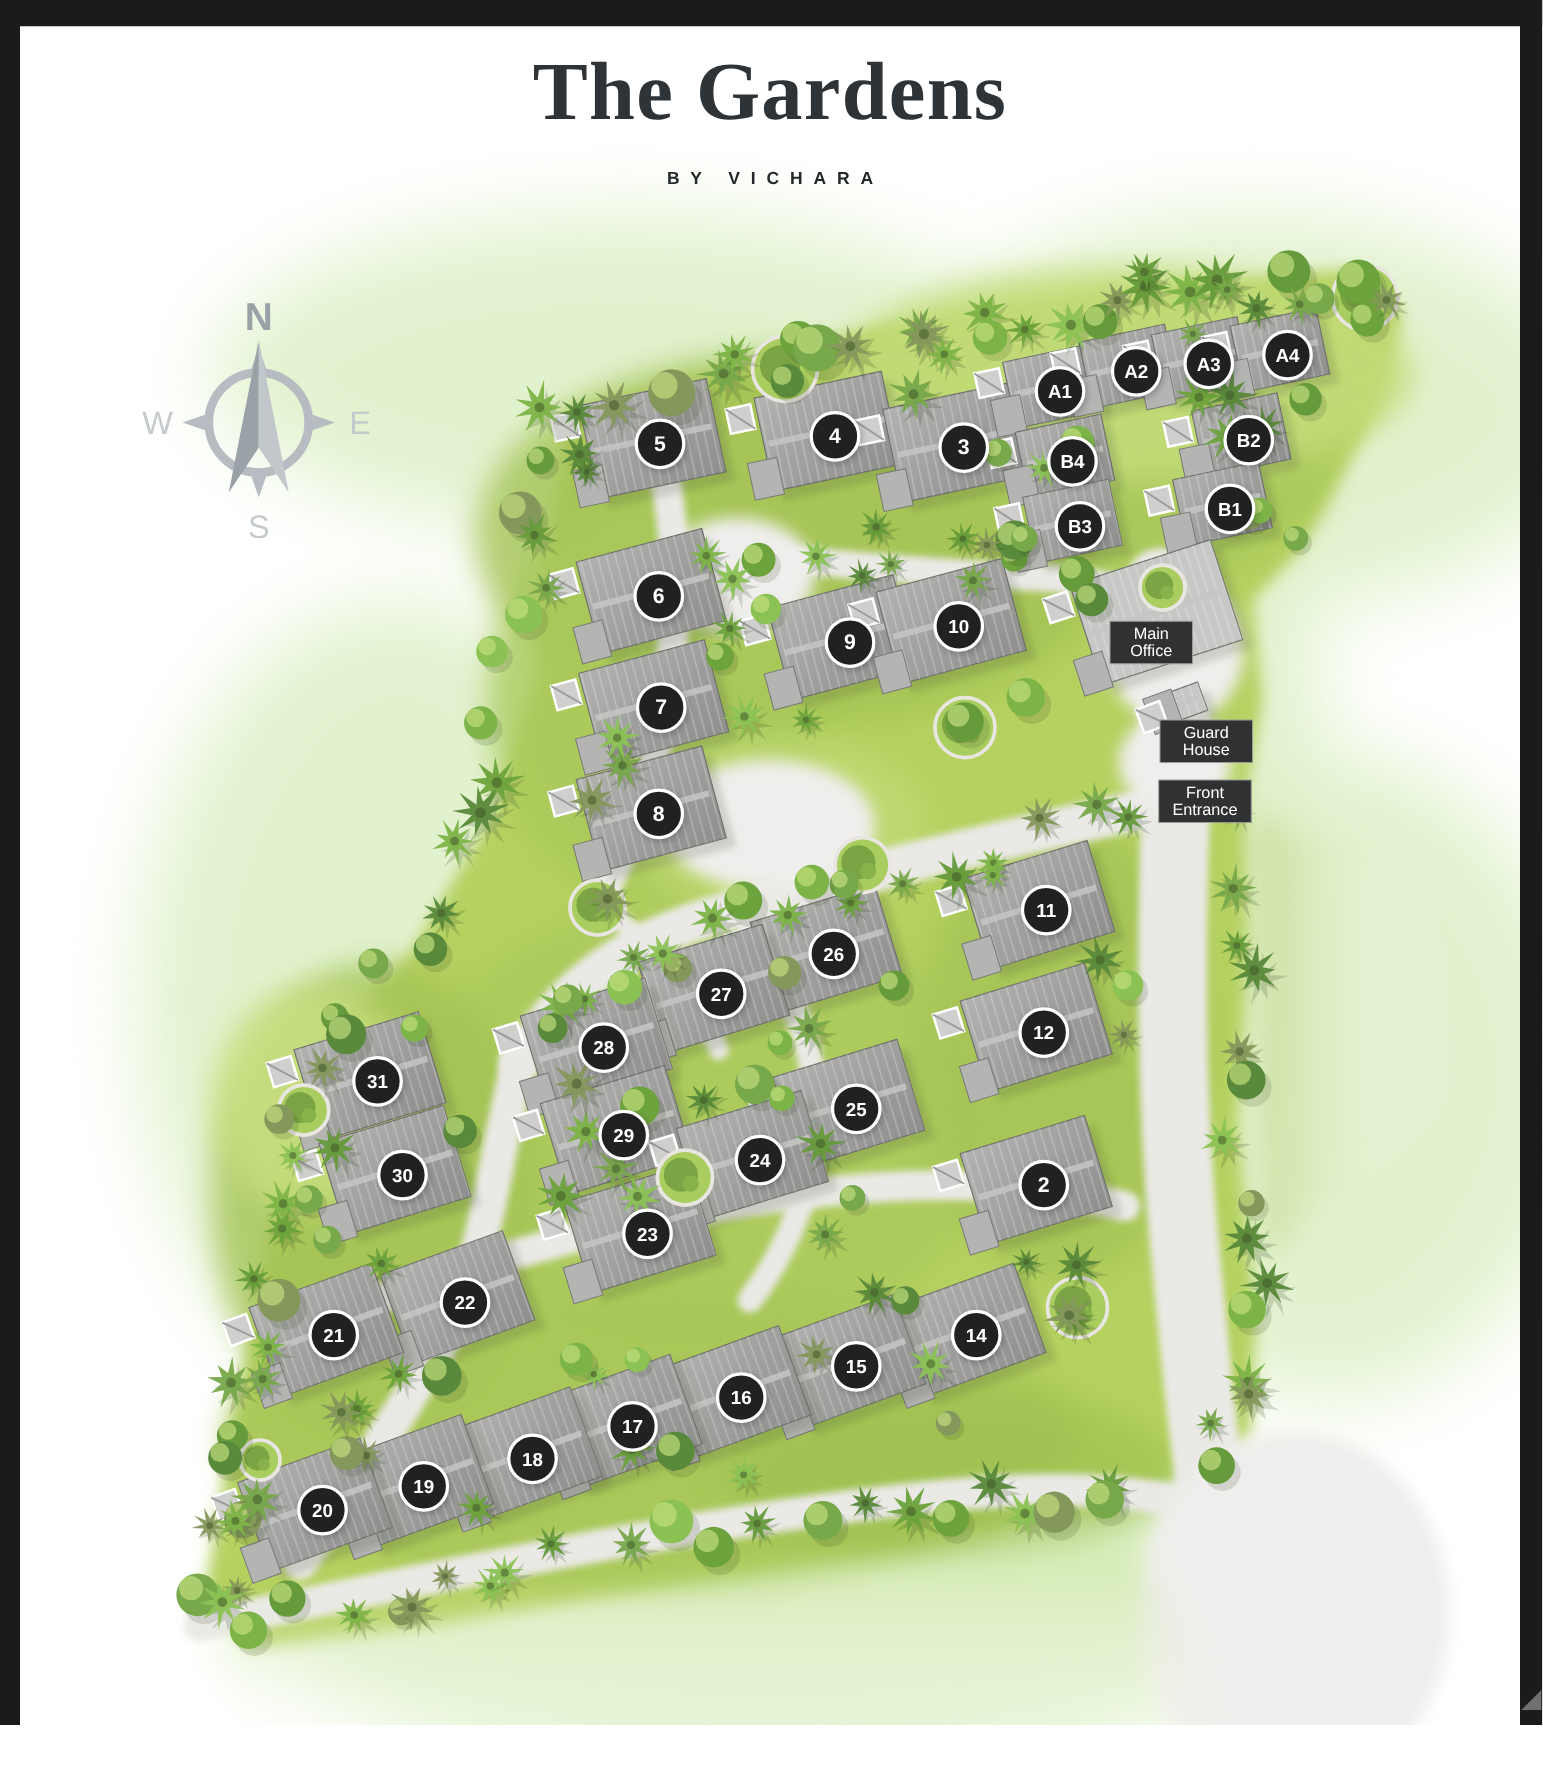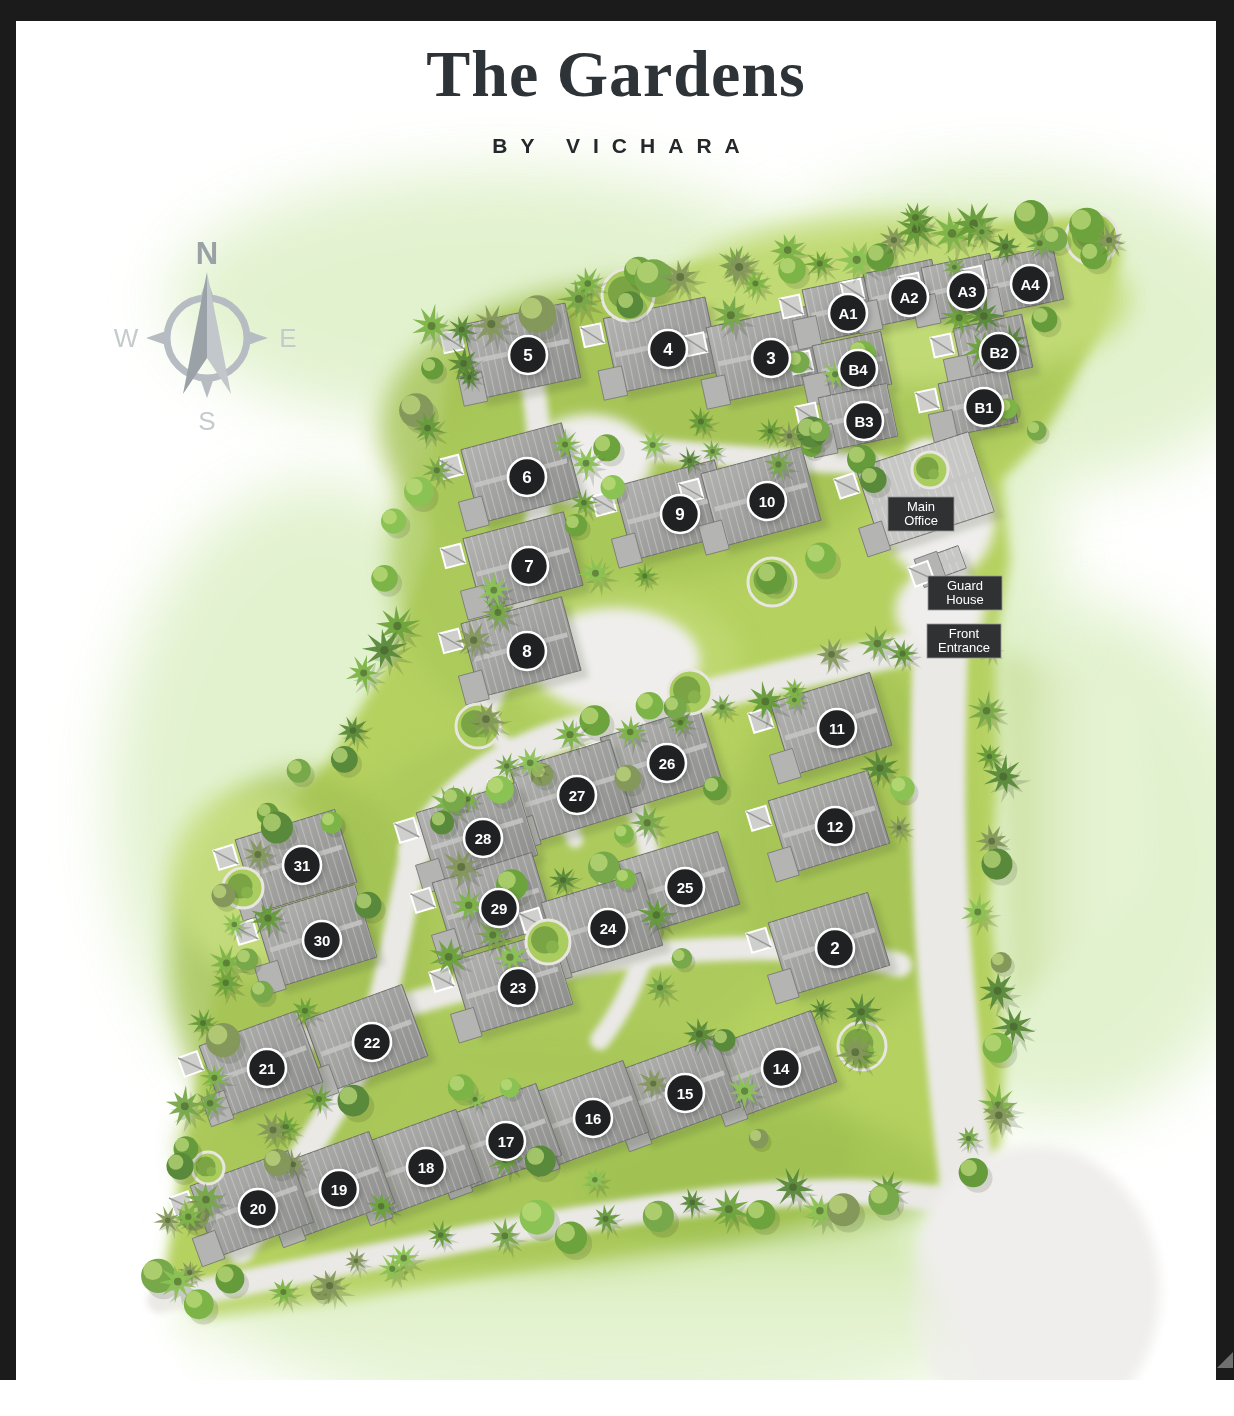--- a/index.html
+++ b/index.html
@@ -5,21 +5,21 @@
   html,body{margin:0;padding:0;background:#ffffff;}
   .stage{position:relative;width:1234px;height:1380px;overflow:hidden;background:#ffffff;
          font-family:"Liberation Sans","DejaVu Sans",sans-serif;}
   .frame{position:absolute;background:#1b1b1b;z-index:40;}
   .frame.top{left:0;top:0;width:1234px;height:21px;}
   .frame.left{left:0;top:0;width:16px;height:1416px;}
   .frame.right{right:0;top:0;width:18px;height:1416px;}
   .titlewrap{position:absolute;left:16px;top:36px;width:1200px;text-align:center;z-index:30;}
   .title{font-family:"Liberation Serif","DejaVu Serif",serif;font-weight:700;
          font-size:66px;color:#2e3337;letter-spacing:1px;}
-  .subtitle{margin-top:22px;font-size:21px;font-weight:700;color:#24282b;
+  .subtitle{margin-top:22px;font-size:14px;font-weight:700;color:#24282b;
             letter-spacing:.62em;text-indent:.62em;}
   #site-map{position:absolute;left:0;top:0;z-index:10;}
   .legendbox{position:absolute;left:164px;top:1407px;width:898px;height:12px;
              background:#ffffff;border:2px solid #474747;border-bottom:none;z-index:35;}
   .wm-tri{position:absolute;left:1217px;top:1352px;width:0;height:0;z-index:45;
           border-left:16px solid transparent;border-bottom:16px solid #8d8d8d;opacity:.75;}
   .wm-sq{position:absolute;left:1214px;top:1380px;width:12px;height:11px;background:#8d8d8d;opacity:.75;z-index:45;}
   text{font-family:"Liberation Sans","DejaVu Sans",sans-serif;}
 </style>
 </head>

